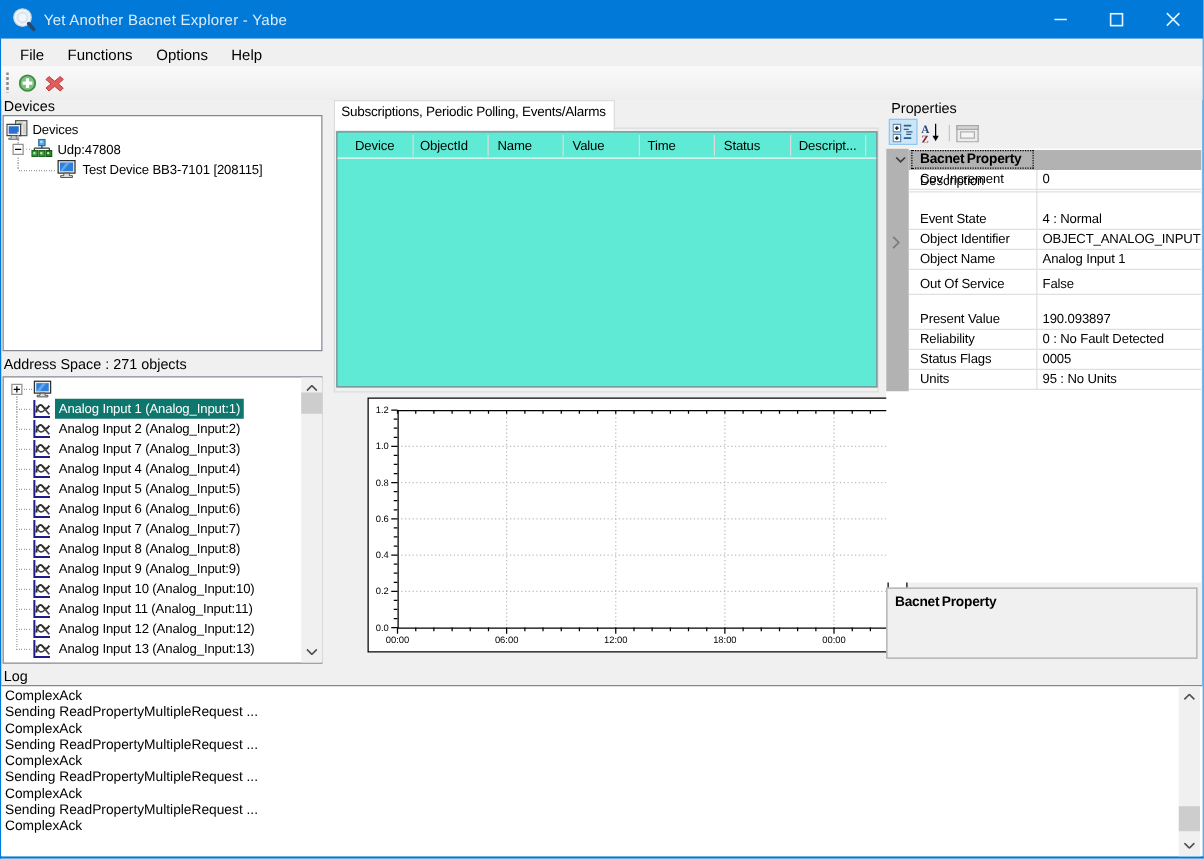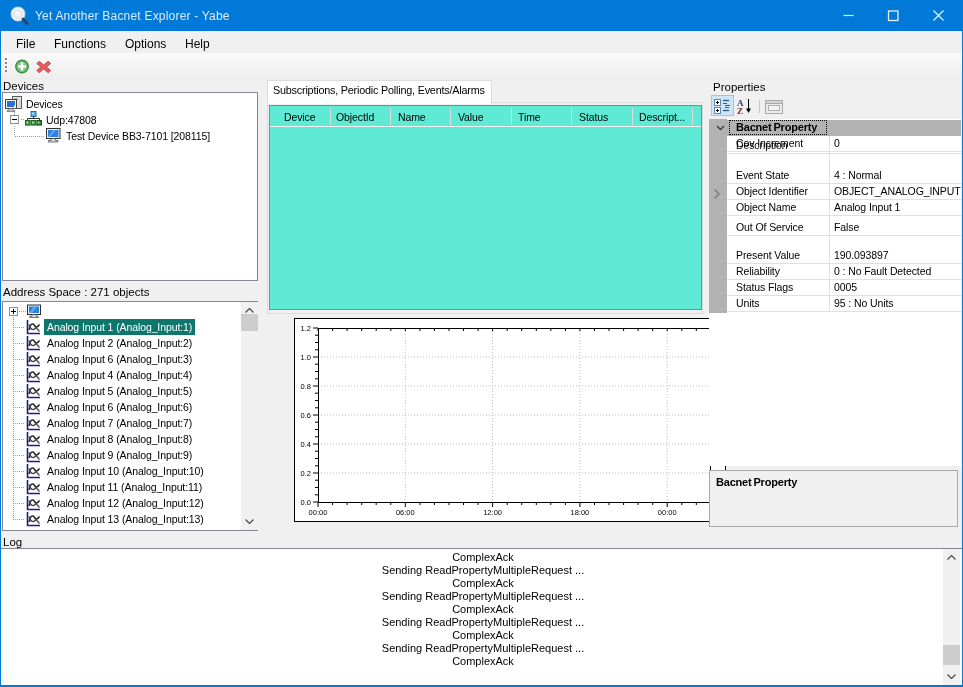--- a/index.html
+++ b/index.html
@@ -44,21 +44,21 @@
 
 #propgrid { left:709px; top:119px; width:252px; height:347px; background:#fff; }
 .prow { position:absolute; left:18px; width:234px; height:16px; border-bottom:1px solid #e0e0e0; overflow:hidden; }
 .pname { position:absolute; left:9px; top:1px; font-size:10.5px; letter-spacing:-0.1px; white-space:nowrap; }
 .pval { position:absolute; left:107px; top:1px; font-size:10.5px; letter-spacing:-0.1px; white-space:nowrap; }
 #gutter { position:absolute; left:0; top:0; width:18px; height:194px; background:#b2b2b2; }
 #catrow { position:absolute; left:18px; top:1px; width:234px; height:16px; background:#b2b2b2; }
 #pvline { position:absolute; left:120px; top:17px; width:1px; height:176px; background:#e0e0e0; }
 #helpbox { left:709px; top:470px; width:249px; height:57px; background:#f0f0f0; border:1px solid #a9a9a9; }
 
-.logline { height:13px; line-height:13px; font-size:11px; white-space:nowrap;text-align:center; }
+.logline { height:13px; line-height:13px; font-size:11px; white-space:nowrap; }
 </style>
 </head>
 <body>
 
 <div class="abs" id="titlebar">
   <svg class="abs" style="left:9px;top:5px" width="21" height="22" viewBox="0 0 21 22">
     <circle cx="9" cy="9" r="7" fill="#f2f6fa" stroke="#c8d6e2" stroke-width="1"></circle>
     <circle cx="9" cy="9" r="4" fill="none" stroke="#dde6ee" stroke-width="2"></circle>
     <line x1="14" y1="14" x2="18" y2="18.5" stroke="#24486e" stroke-width="3" stroke-linecap="round"></line>
   </svg>
@@ -170,21 +170,21 @@
 <path d="M3 10 C4 4 6.5 2.5 8.5 5.5 C10 7.8 11.5 7.5 13.5 4.5" fill="none" stroke="#2e2e2e" stroke-width="1.6"></path>
 <path d="M3 4.5 C4.5 10 7.5 11 10 7.5 L13.5 11.5" fill="none" stroke="#444" stroke-width="1.3"></path>
 </svg>
 <div class="trow" style="left:44px;top:33px">Analog Input 2 (Analog_Input:2)</div>
 <div class="hdots" style="left:10px;top:57px;width:12px"></div>
 <svg class="abs" style="left:23px;top:50px" width="15" height="15" viewBox="0 0 15 15">
 <path d="M1.5 0 V13.5 H14" fill="none" stroke="#1b1b8e" stroke-width="1.6"></path>
 <path d="M3 10 C4 4 6.5 2.5 8.5 5.5 C10 7.8 11.5 7.5 13.5 4.5" fill="none" stroke="#2e2e2e" stroke-width="1.6"></path>
 <path d="M3 4.5 C4.5 10 7.5 11 10 7.5 L13.5 11.5" fill="none" stroke="#444" stroke-width="1.3"></path>
 </svg>
-<div class="trow" style="left:44px;top:49px">Analog Input 6 (Analog_Input:3)</div>
+<div class="trow" style="left:44px;top:49px">Analog Input 7 (Analog_Input:3)</div>
 <div class="hdots" style="left:10px;top:73px;width:12px"></div>
 <svg class="abs" style="left:23px;top:66px" width="15" height="15" viewBox="0 0 15 15">
 <path d="M1.5 0 V13.5 H14" fill="none" stroke="#1b1b8e" stroke-width="1.6"></path>
 <path d="M3 10 C4 4 6.5 2.5 8.5 5.5 C10 7.8 11.5 7.5 13.5 4.5" fill="none" stroke="#2e2e2e" stroke-width="1.6"></path>
 <path d="M3 4.5 C4.5 10 7.5 11 10 7.5 L13.5 11.5" fill="none" stroke="#444" stroke-width="1.3"></path>
 </svg>
 <div class="trow" style="left:44px;top:65px">Analog Input 4 (Analog_Input:4)</div>
 <div class="hdots" style="left:10px;top:89px;width:12px"></div>
 <svg class="abs" style="left:23px;top:82px" width="15" height="15" viewBox="0 0 15 15">
 <path d="M1.5 0 V13.5 H14" fill="none" stroke="#1b1b8e" stroke-width="1.6"></path>

